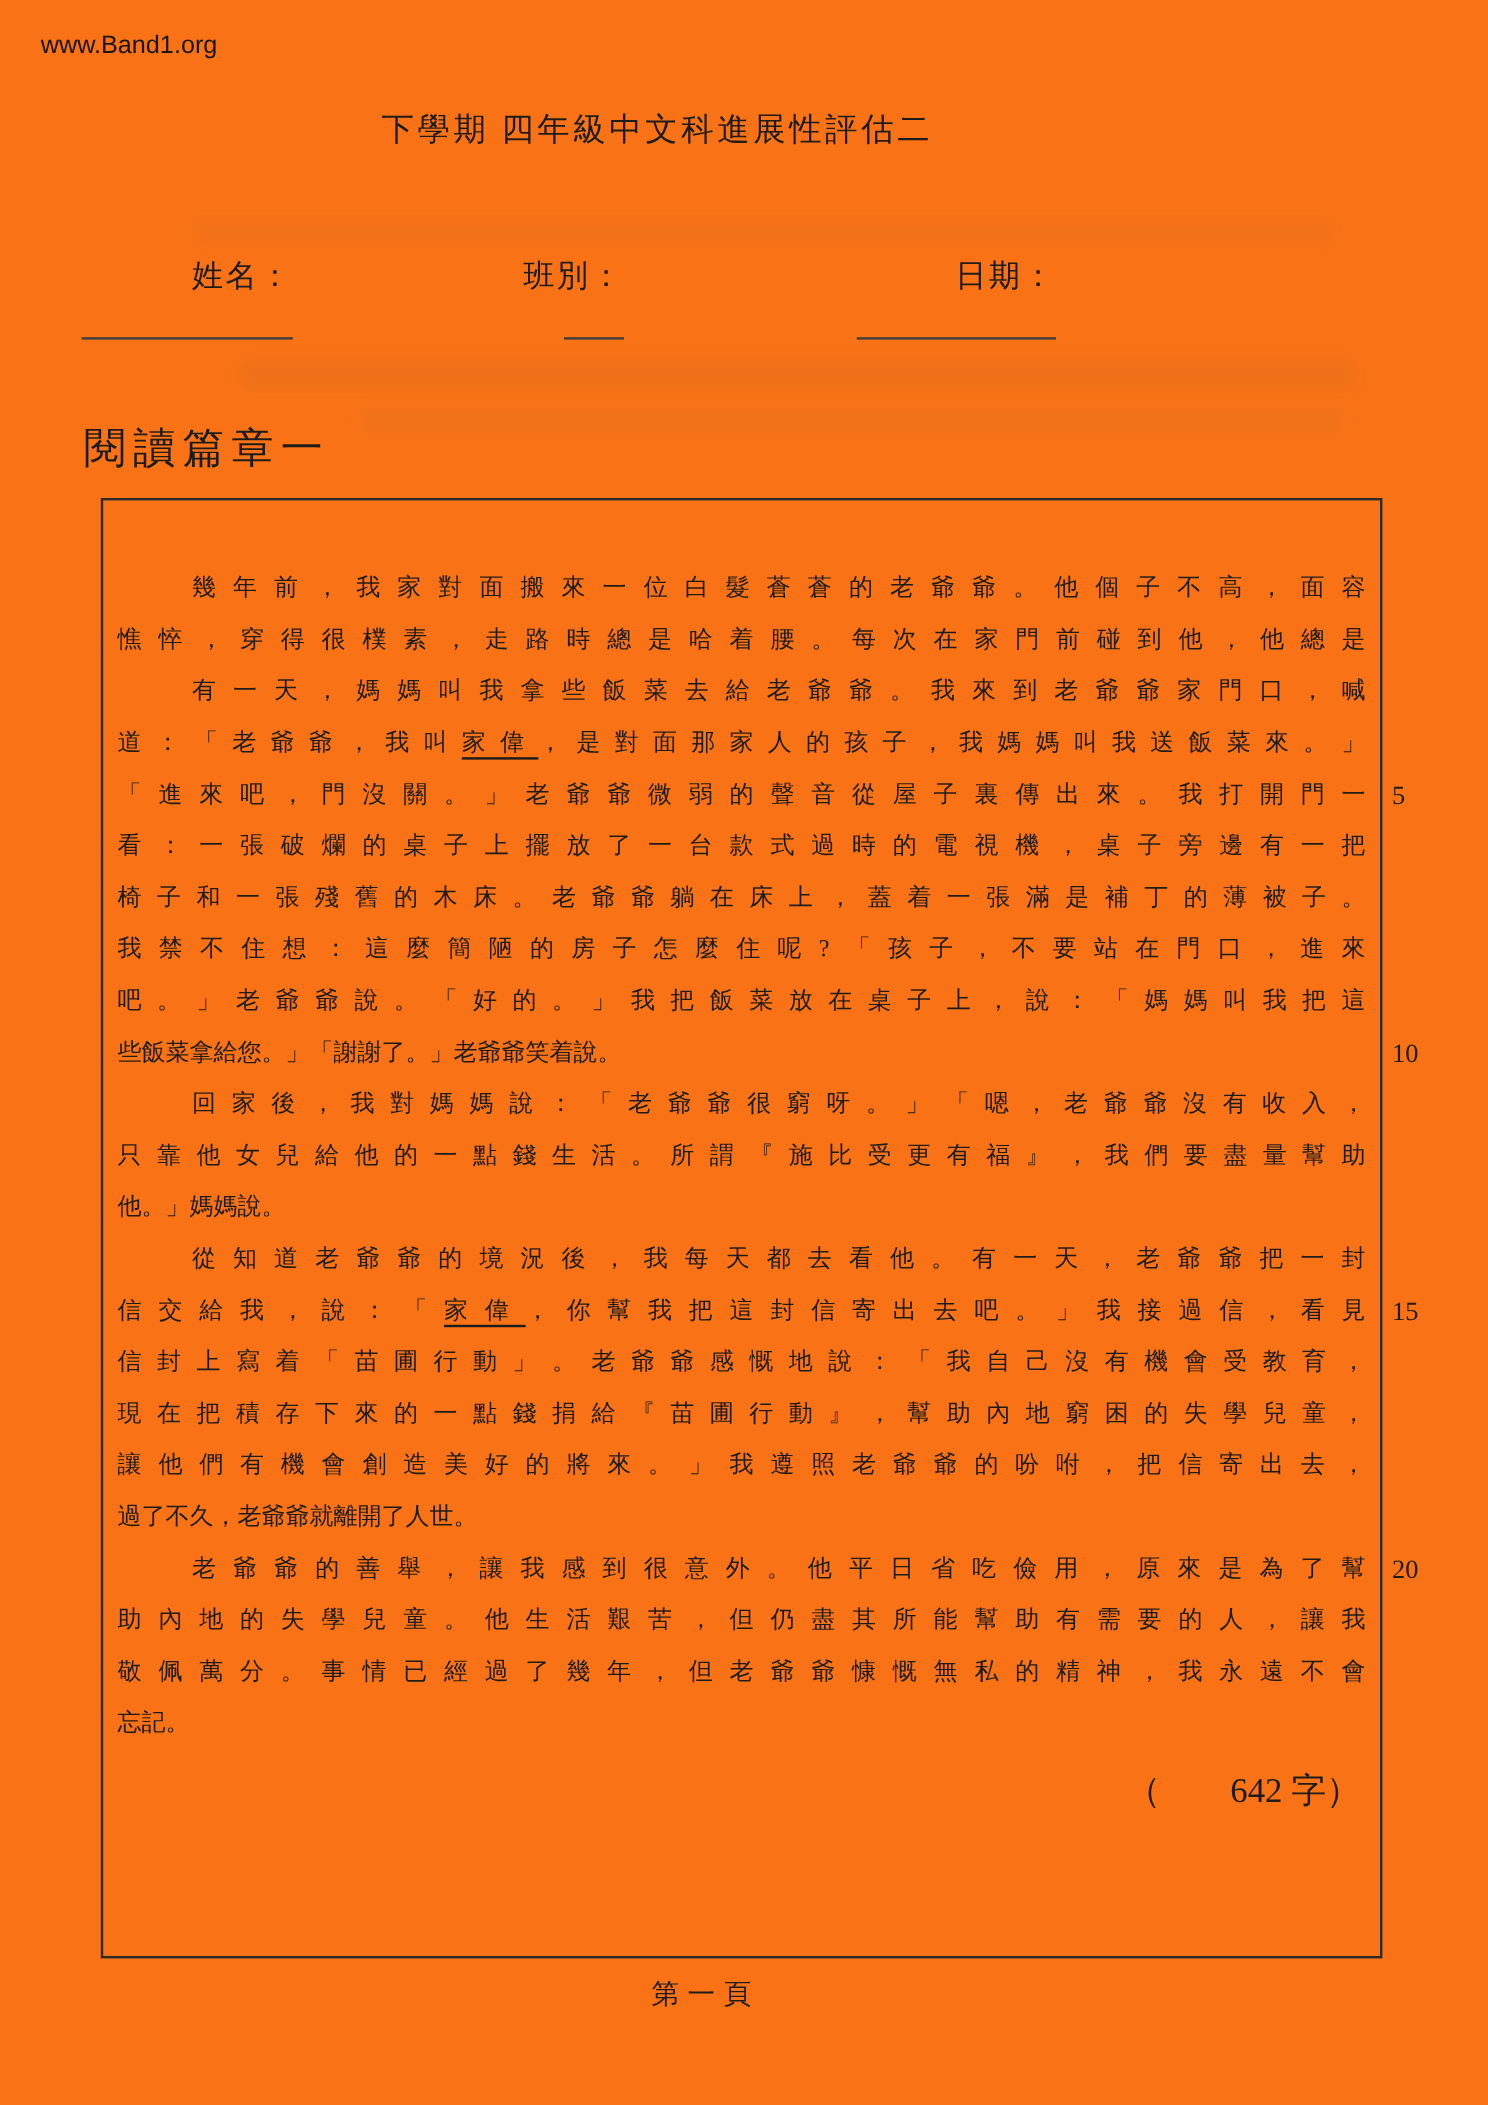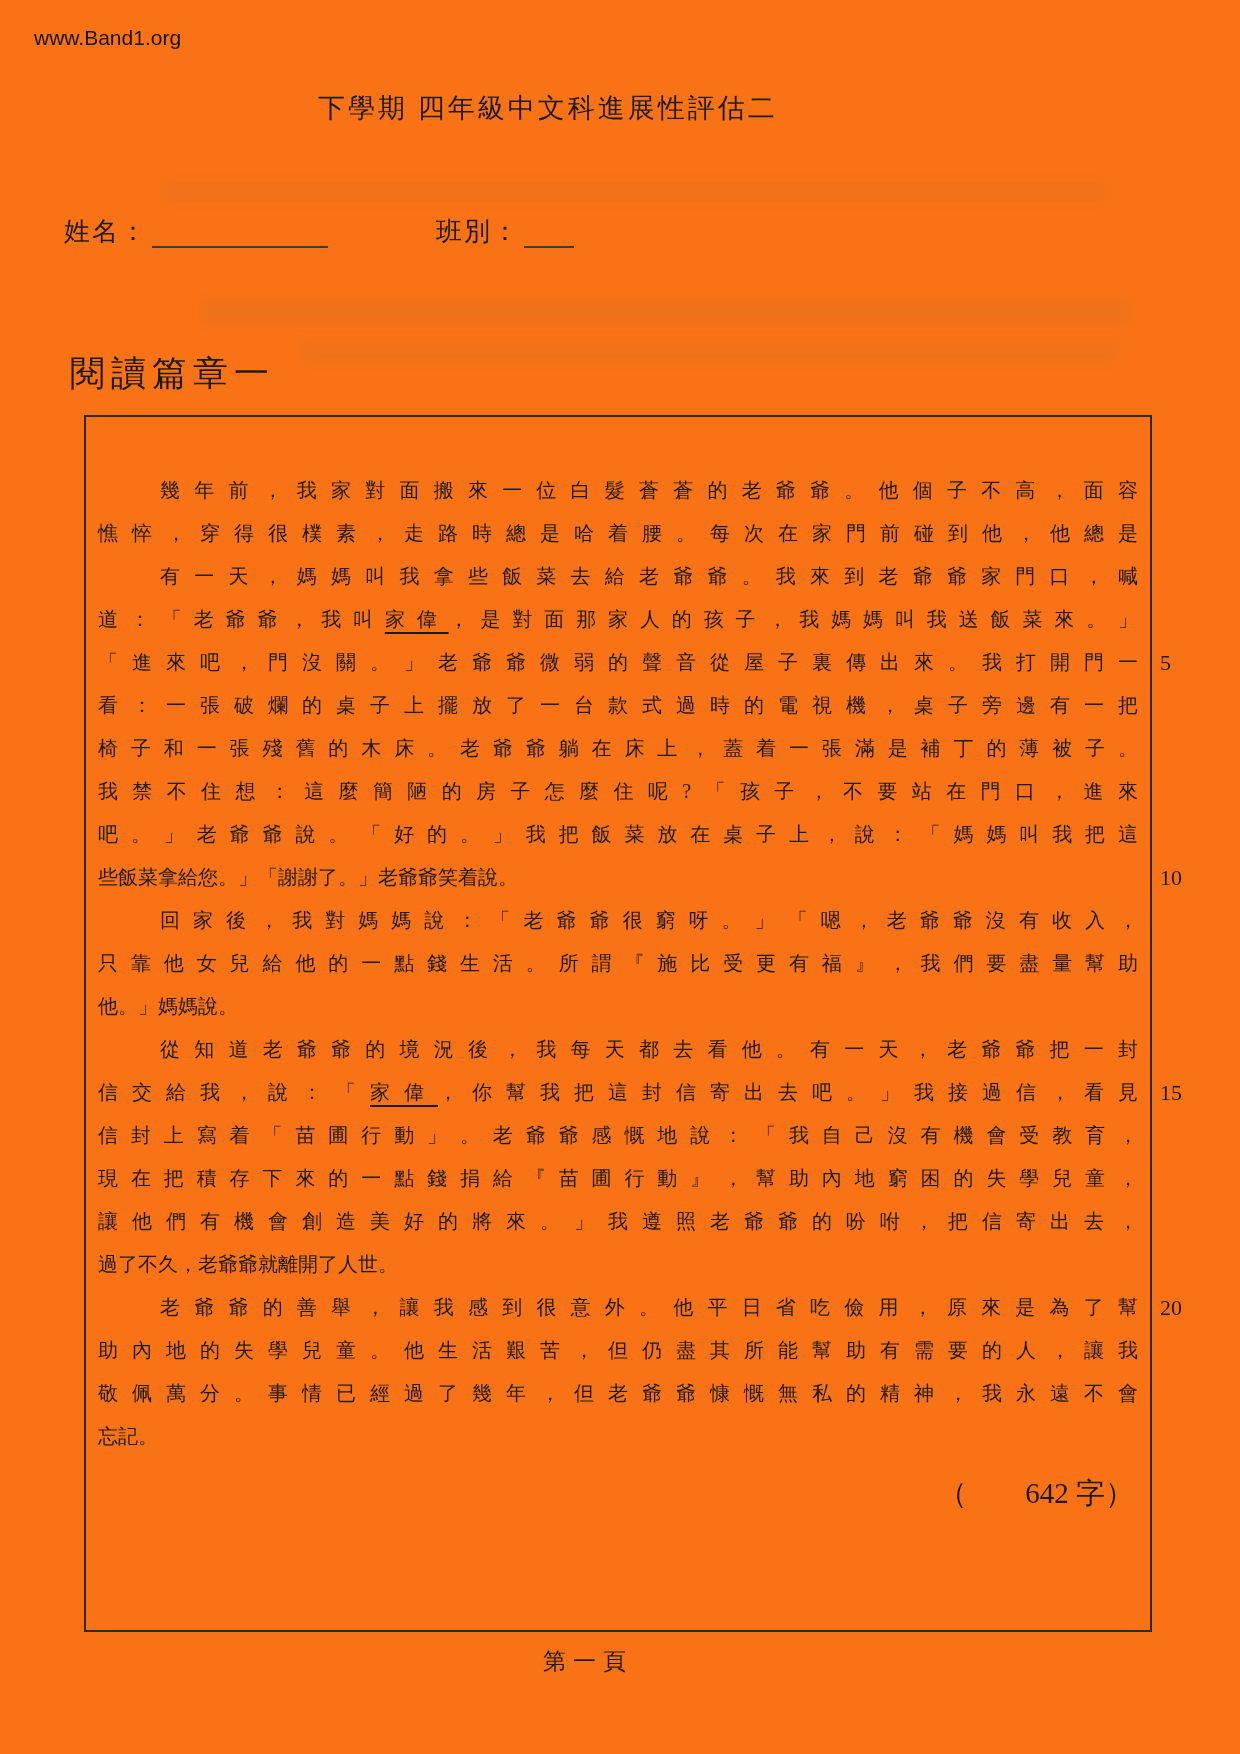--- a/index.html
+++ b/index.html
@@ -34,20 +34,21 @@
     position:absolute;
     left:0; top:212px;
     width:1240px; height:50px;
   }
   .field{
     position:absolute;
     display:flex;
     align-items:flex-end;
     font-size:26px;
     letter-spacing:2px;
+    flex-direction:column;
   }
   .field-name{left:64px;}
   .field-class{left:436px;justify-content:center;}
   .field-date{left:710px;}
   .blank{
     display:inline-block;
     height:34px;
     border-bottom:2px solid #3e3e3e;
     margin-left:4px;
     margin-bottom:1px;
@@ -142,20 +143,24 @@
   <div class="title">下學期 四年級中文科進展性評估二</div>
 
   <div class="student-row">
     <div class="field field-name">
       <span>姓名：</span>
         <span class="blank blank-name"></span>
     </div>
     <div class="field field-class">
       <span>班別：</span>
         <span class="blank blank-class"></span>
+    </div>
+    <div class="field field-date">
+      <span>日期：</span>
+        <span class="blank blank-date"></span>
     </div>
   </div>
 
   <div class="section-heading">閱讀篇章一</div>
 
   <div class="passage-box">
     <div class="passage">
         <div class="pline fill indent"><span>幾年前，我家對面搬來一位白髮蒼蒼的老爺爺。他個子不高，面容</span></div>
         <div class="pline fill"><span>憔悴，穿得很樸素，走路時總是哈着腰。每次在家門前碰到他，他總是</span></div>
         <div class="pline fill indent"><span>有一天，媽媽叫我拿些飯菜去給老爺爺。我來到老爺爺家門口，喊</span></div>

